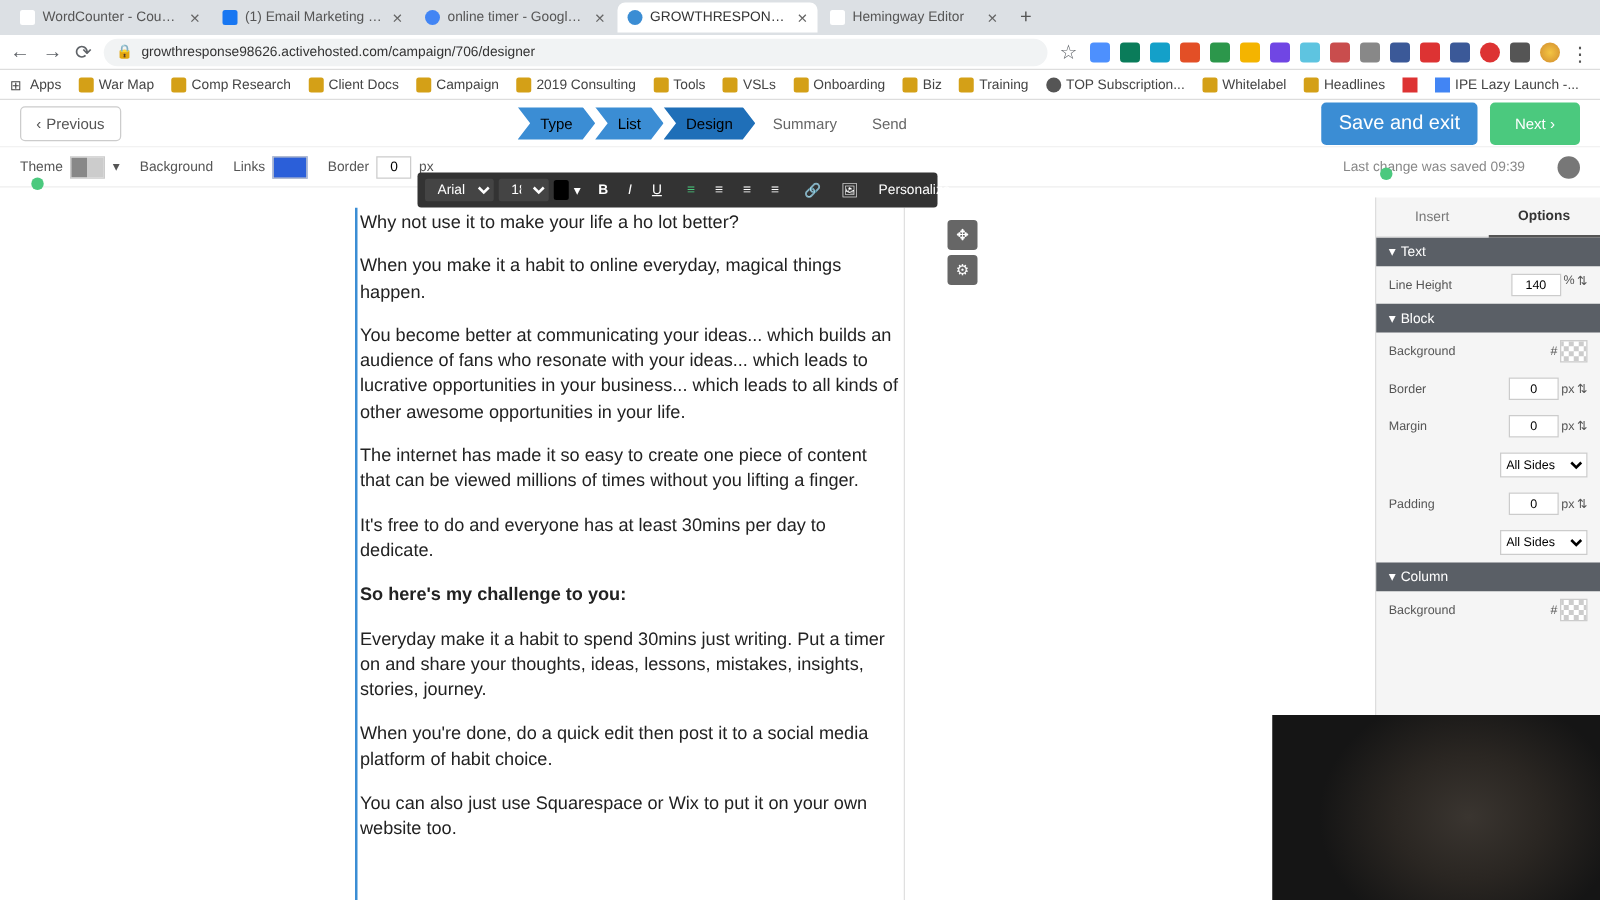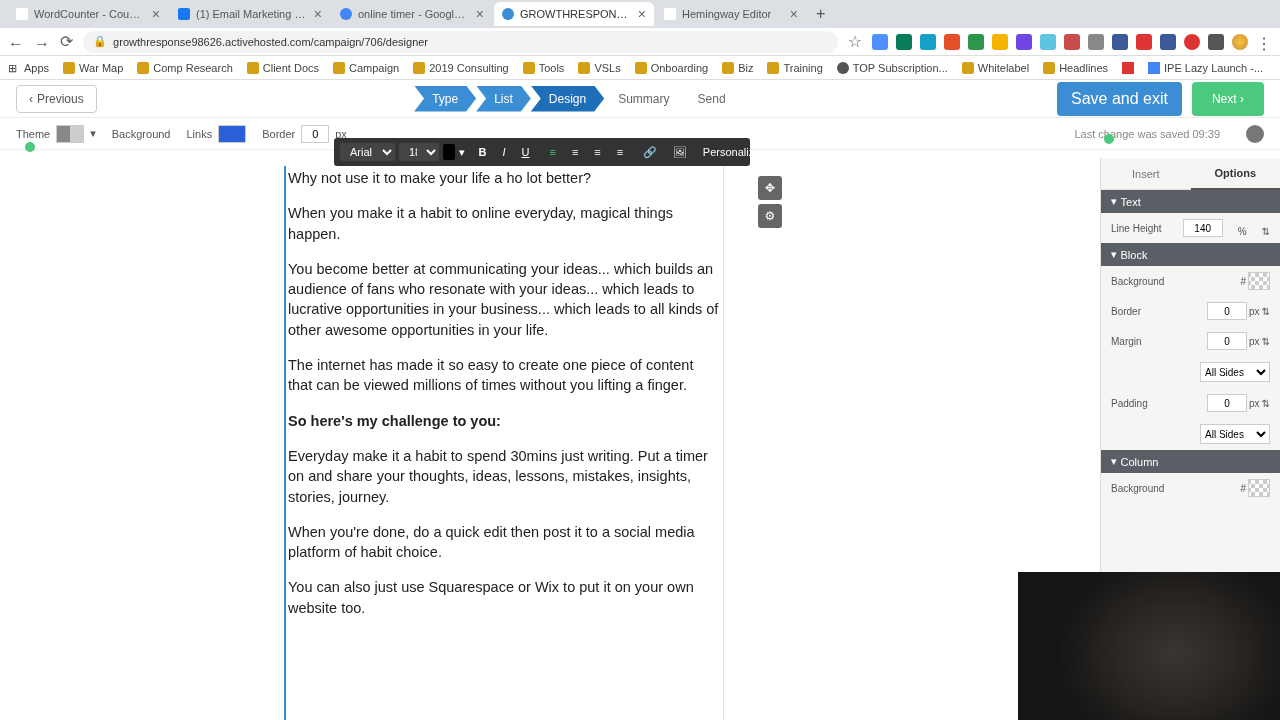--- a/index.html
+++ b/index.html
@@ -15,21 +15,21 @@
 .nav-btn{color:#5f6368;font-size:16px;cursor:pointer}
 .url{flex:1;background:#f1f3f4;height:22px;border-radius:11px;padding:0 10px;font-size:11px;color:#333;display:flex;align-items:center;gap:6px}
 .ext-icons{display:flex;gap:8px;align-items:center}
 .ext-icons span{width:16px;height:16px;border-radius:3px;display:inline-block}
 .bookmarks{height:24px;background:#fff;display:flex;align-items:center;padding:0 8px;gap:14px;border-bottom:1px solid #ddd;font-size:11px;color:#444}
 .bk{display:flex;align-items:center;gap:4px;cursor:pointer}
 .bk .fico{width:12px;height:12px;background:#d4a017;border-radius:2px}
 .app-header{height:38px;background:#fff;display:flex;align-items:center;padding:0 16px;justify-content:space-between;border-bottom:1px solid #eee}
 .prev-btn{background:#fff;border:1px solid #ccc;padding:6px 12px;border-radius:4px;font-size:12px;color:#555;cursor:pointer;display:flex;align-items:center;gap:4px}
 .workflow{display:flex;align-items:center}
-.step{padding:6px 18px;font-size:12px;color:#ffffff;position:relative;clip-path:polygon(0 0,calc(100% - 10px) 0,100% 50%,calc(100% - 10px) 100%,0 100%,10px 50%)}
+.step{padding:6px 18px;font-size:12px;color:#000000;position:relative;clip-path:polygon(0 0,calc(100% - 10px) 0,100% 50%,calc(100% - 10px) 100%,0 100%,10px 50%)}
 .step.blue{background:#3B8DD4}
 .step.darkblue{background:#1F6FB8}
 .step.gray{color:#666;background:transparent;padding:6px 14px;clip-path:none}
 .header-right{display:flex;gap:10px}
 .save-btn{background:#3B8DD4;color:#fff;border:none;padding:8px 14px;border-radius:4px;font-size:16px;cursor:pointer}
 .next-btn{background:#4BC97E;color:#fff;border:none;padding:8px 20px;border-radius:4px;font-size:12px;cursor:pointer;font-weight:500}
 .toolbar{height:32px;background:#fff;display:flex;align-items:center;padding:0 16px;gap:16px;font-size:11px;color:#555;border-bottom:1px solid #eee}
 .tb-group{display:flex;align-items:center;gap:6px}
 .tb-swatch{width:28px;height:18px;border:1px solid #ccc;cursor:pointer}
 .tb-input{width:28px;height:18px;border:1px solid #ccc;font-size:11px;text-align:center}
@@ -246,20 +246,21 @@
   <span class="ft-btn">Personalize</span>
   <span>▾</span>
 </div>
 
 <div class="canvas">
   <div class="email-body">
     <p>Why not use it to make your life a ho lot better?</p>
     <p>When you make it a habit to online everyday, magical things happen.</p>
     <p>You become better at communicating your ideas... which builds an audience of fans who resonate with your ideas... which leads to lucrative opportunities in your business... which leads to all kinds of other awesome opportunities in your life.</p>
     <p>The internet has made it so easy to create one piece of content that can be viewed millions of times without you lifting a finger.</p>
+    <p>It's free to do and everyone has at least 30mins per day to dedicate.</p>
     <p class="bold">So here's my challenge to you:</p>
     <p>Everyday make it a habit to spend 30mins just writing. Put a timer on and share your thoughts, ideas, lessons, mistakes, insights, stories, journey.</p>
     <p>When you're done, do a quick edit then post it to a social media platform of habit choice.</p>
     <p>You can also just use Squarespace or Wix to put it on your own website too.</p>
 
   </div>
 </div>
 
 <div class="side-tools">
   <div class="side-tool">✥</div>
@@ -270,21 +271,21 @@
   <div class="sp-tabs">
     <div class="sp-tab">Insert</div>
     <div class="sp-tab active">Options</div>
   </div>
   <div class="sp-header">
       <span>▾</span>
       <span>Text</span>
     </div>
   <div class="sp-row">
       <span>Line Height</span>
-      <div style="display:flex;gap:15px;align-items:flex-end">
+      <div style="display:flex;gap:2px;align-items:flex-start">
         <input class="sp-input" value="140" style="">
         <span>%</span>
         <span>⇅</span>
       </div>
     </div>
   <div class="sp-header">
       <span>▾</span>
       <span>Block</span>
     </div>
   <div class="sp-row">

